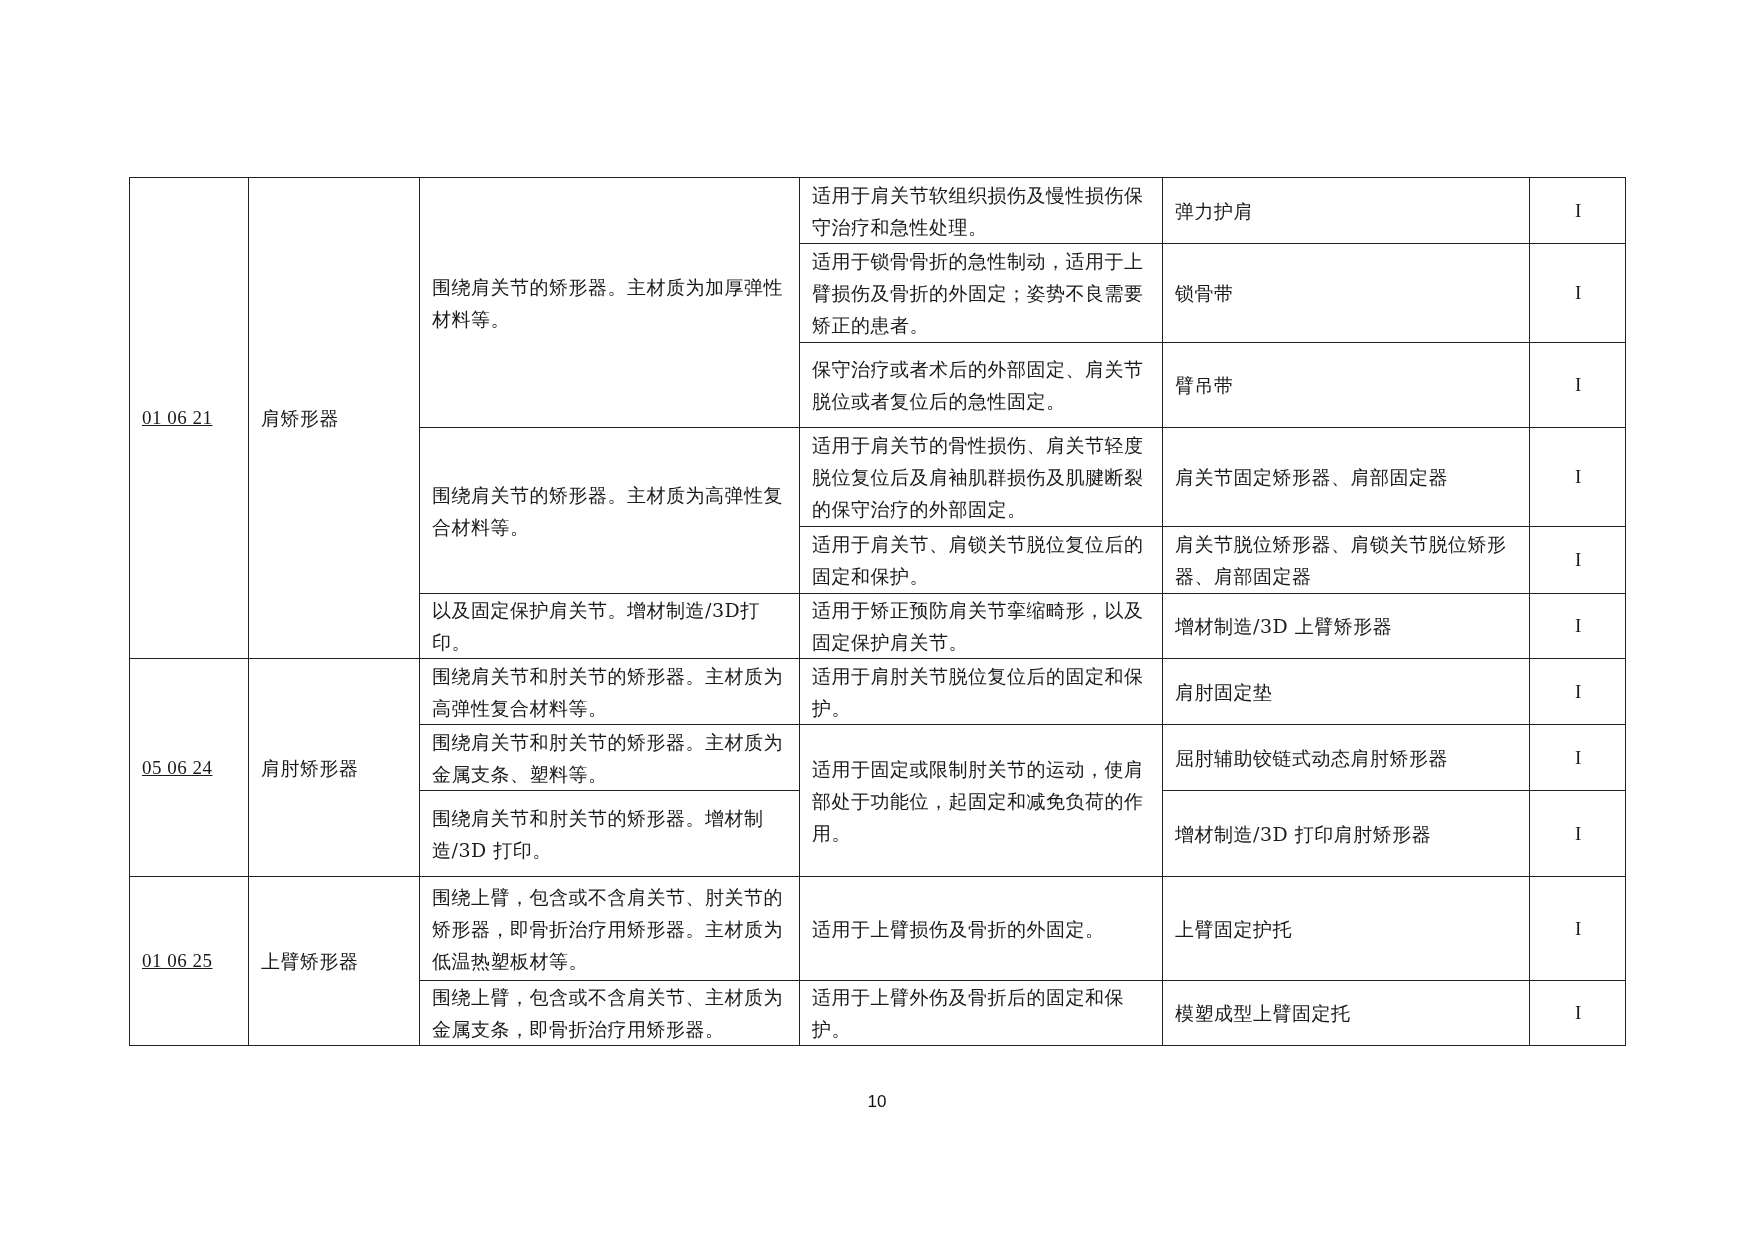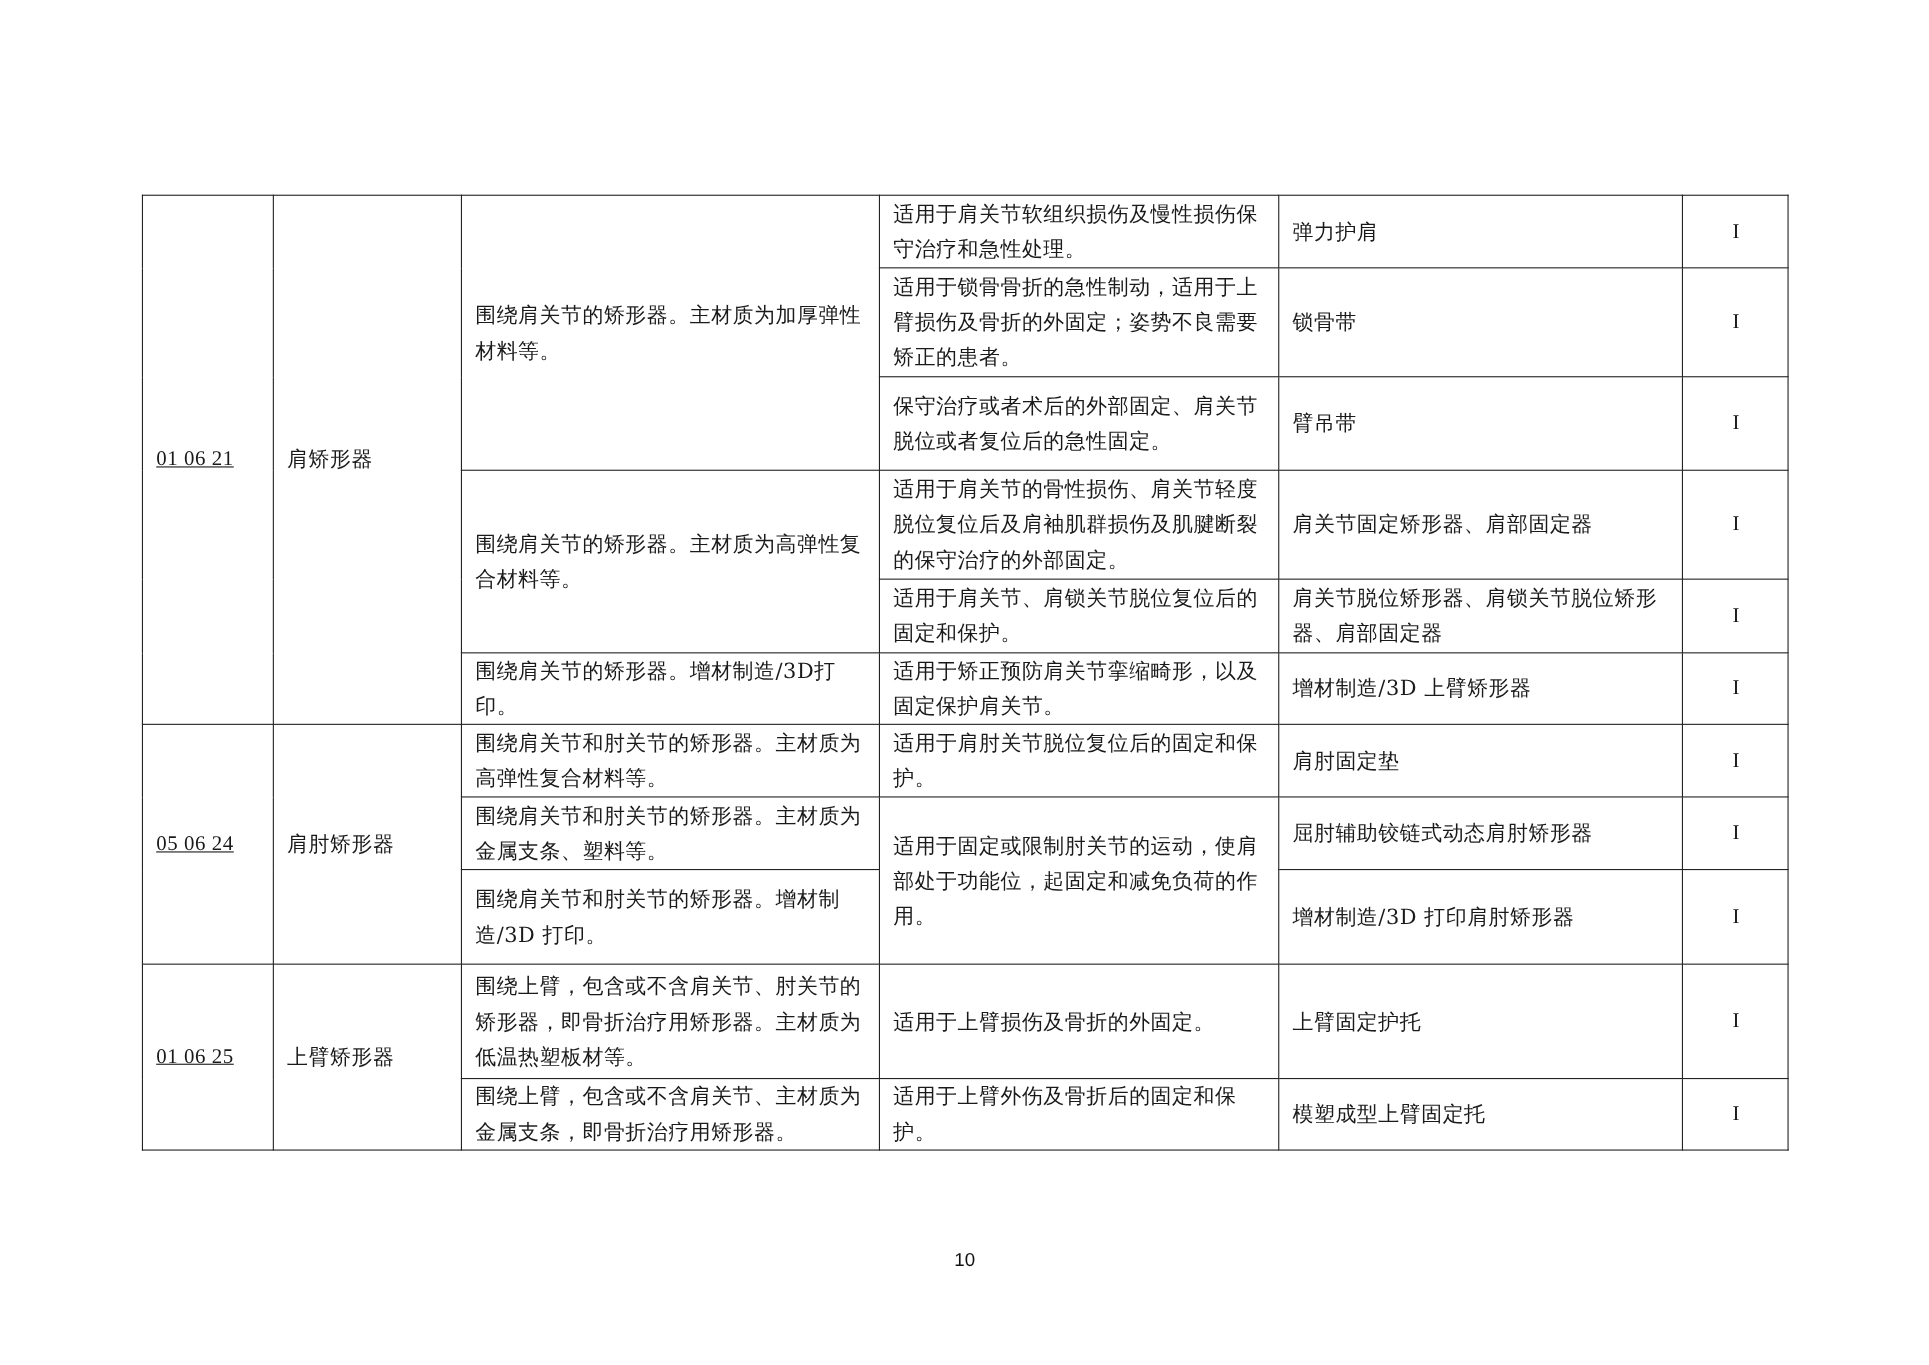--- a/index.html
+++ b/index.html
@@ -5,21 +5,21 @@
   html, body { margin:0; padding:0; background:#ffffff; }
   body { width:1754px; height:1241px; position:relative; overflow:hidden;
          font-family:"DejaVu Serif","Liberation Serif",serif; color:#1a1a1a; }
   .page { position:absolute; left:0; top:0; width:1754px; height:1241px; background:#fff; }
   table.catalog { position:absolute; left:129px; top:177px; border-collapse:collapse;
          table-layout:fixed; width:1496px; }
   table.catalog td { border:1.6px solid #222; padding:0 10px 0 12px; vertical-align:middle;
          font-size:19px; line-height:32px; letter-spacing:0.5px; word-break:break-all; }
   td.code { white-space:nowrap; letter-spacing:1px; font-family:"Liberation Serif","DejaVu Serif",serif; font-size:20px;text-decoration:underline; }
   td.cls { text-align:center; font-family:"Liberation Serif","DejaVu Serif",serif; font-size:22px; padding:0; }
-  .pagenum { position:absolute; left:862px; top:1136px; width:30px; text-align:center;
+  .pagenum { position:absolute; left:862px; top:1092px; width:30px; text-align:center;
          font-family:"Liberation Sans","DejaVu Sans",sans-serif; font-size:17px; color:#111; }
 </style>
 </head>
 <body>
 
 <div class="page">
   <table class="catalog">
     <colgroup>
       <col style="width:119px">
         <col style="width:171px">
@@ -53,21 +53,21 @@
         <td>适用于肩关节的骨性损伤、肩关节轻度脱位复位后及肩袖肌群损伤及肌腱断裂的保守治疗的外部固定。</td>
         <td>肩关节固定矫形器、肩部固定器</td>
         <td class="cls">I</td>
       </tr>
       <tr style="height:67px">
         <td>适用于肩关节、肩锁关节脱位复位后的固定和保护。</td>
         <td>肩关节脱位矫形器、肩锁关节脱位矫形器、肩部固定器</td>
         <td class="cls">I</td>
       </tr>
       <tr style="height:65px">
-        <td>围绕肩关节的矫形器。增材制造/3D打印。</td>
+        <td>以及固定保护肩关节。增材制造/3D打印。</td>
         <td>适用于矫正预防肩关节挛缩畸形，以及固定保护肩关节。</td>
         <td>增材制造/3D 上臂矫形器</td>
         <td class="cls">I</td>
       </tr>
 
       <tr style="height:66px">
         <td class="code" rowspan="3">05 06 24</td>
         <td rowspan="3">肩肘矫形器</td>
         <td>围绕肩关节和肘关节的矫形器。主材质为高弹性复合材料等。</td>
         <td>适用于肩肘关节脱位复位后的固定和保护。</td>

